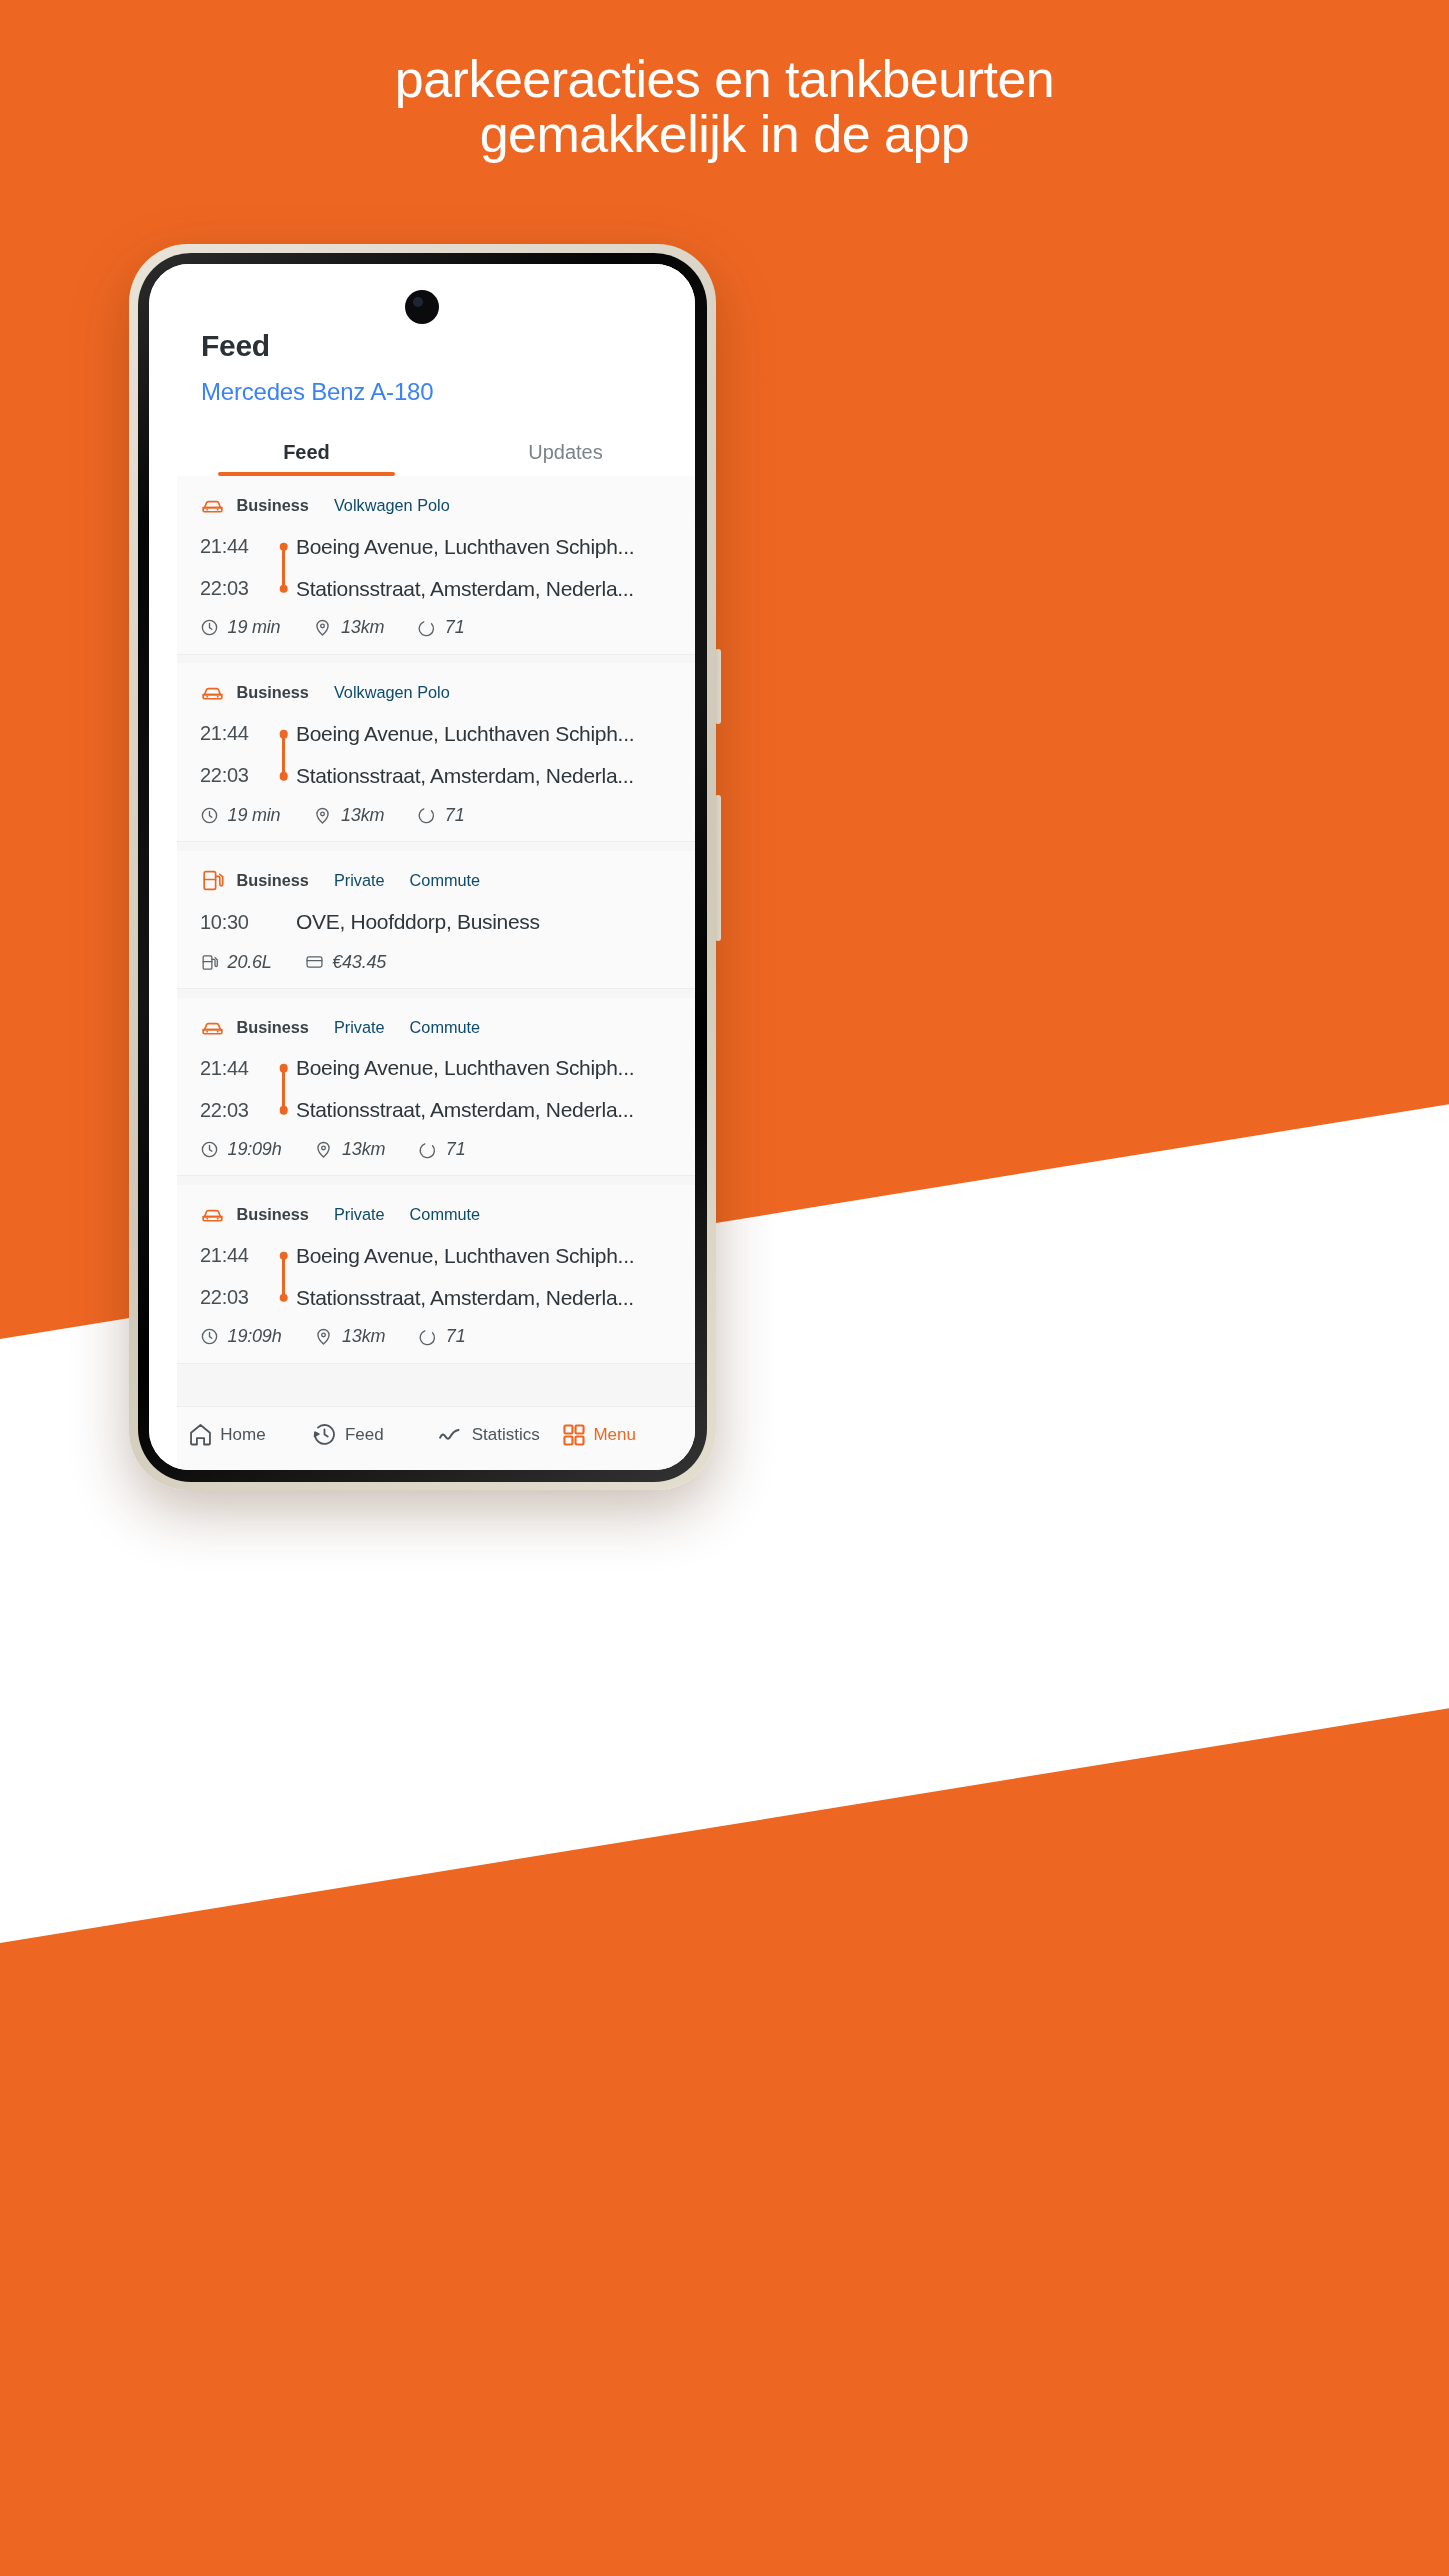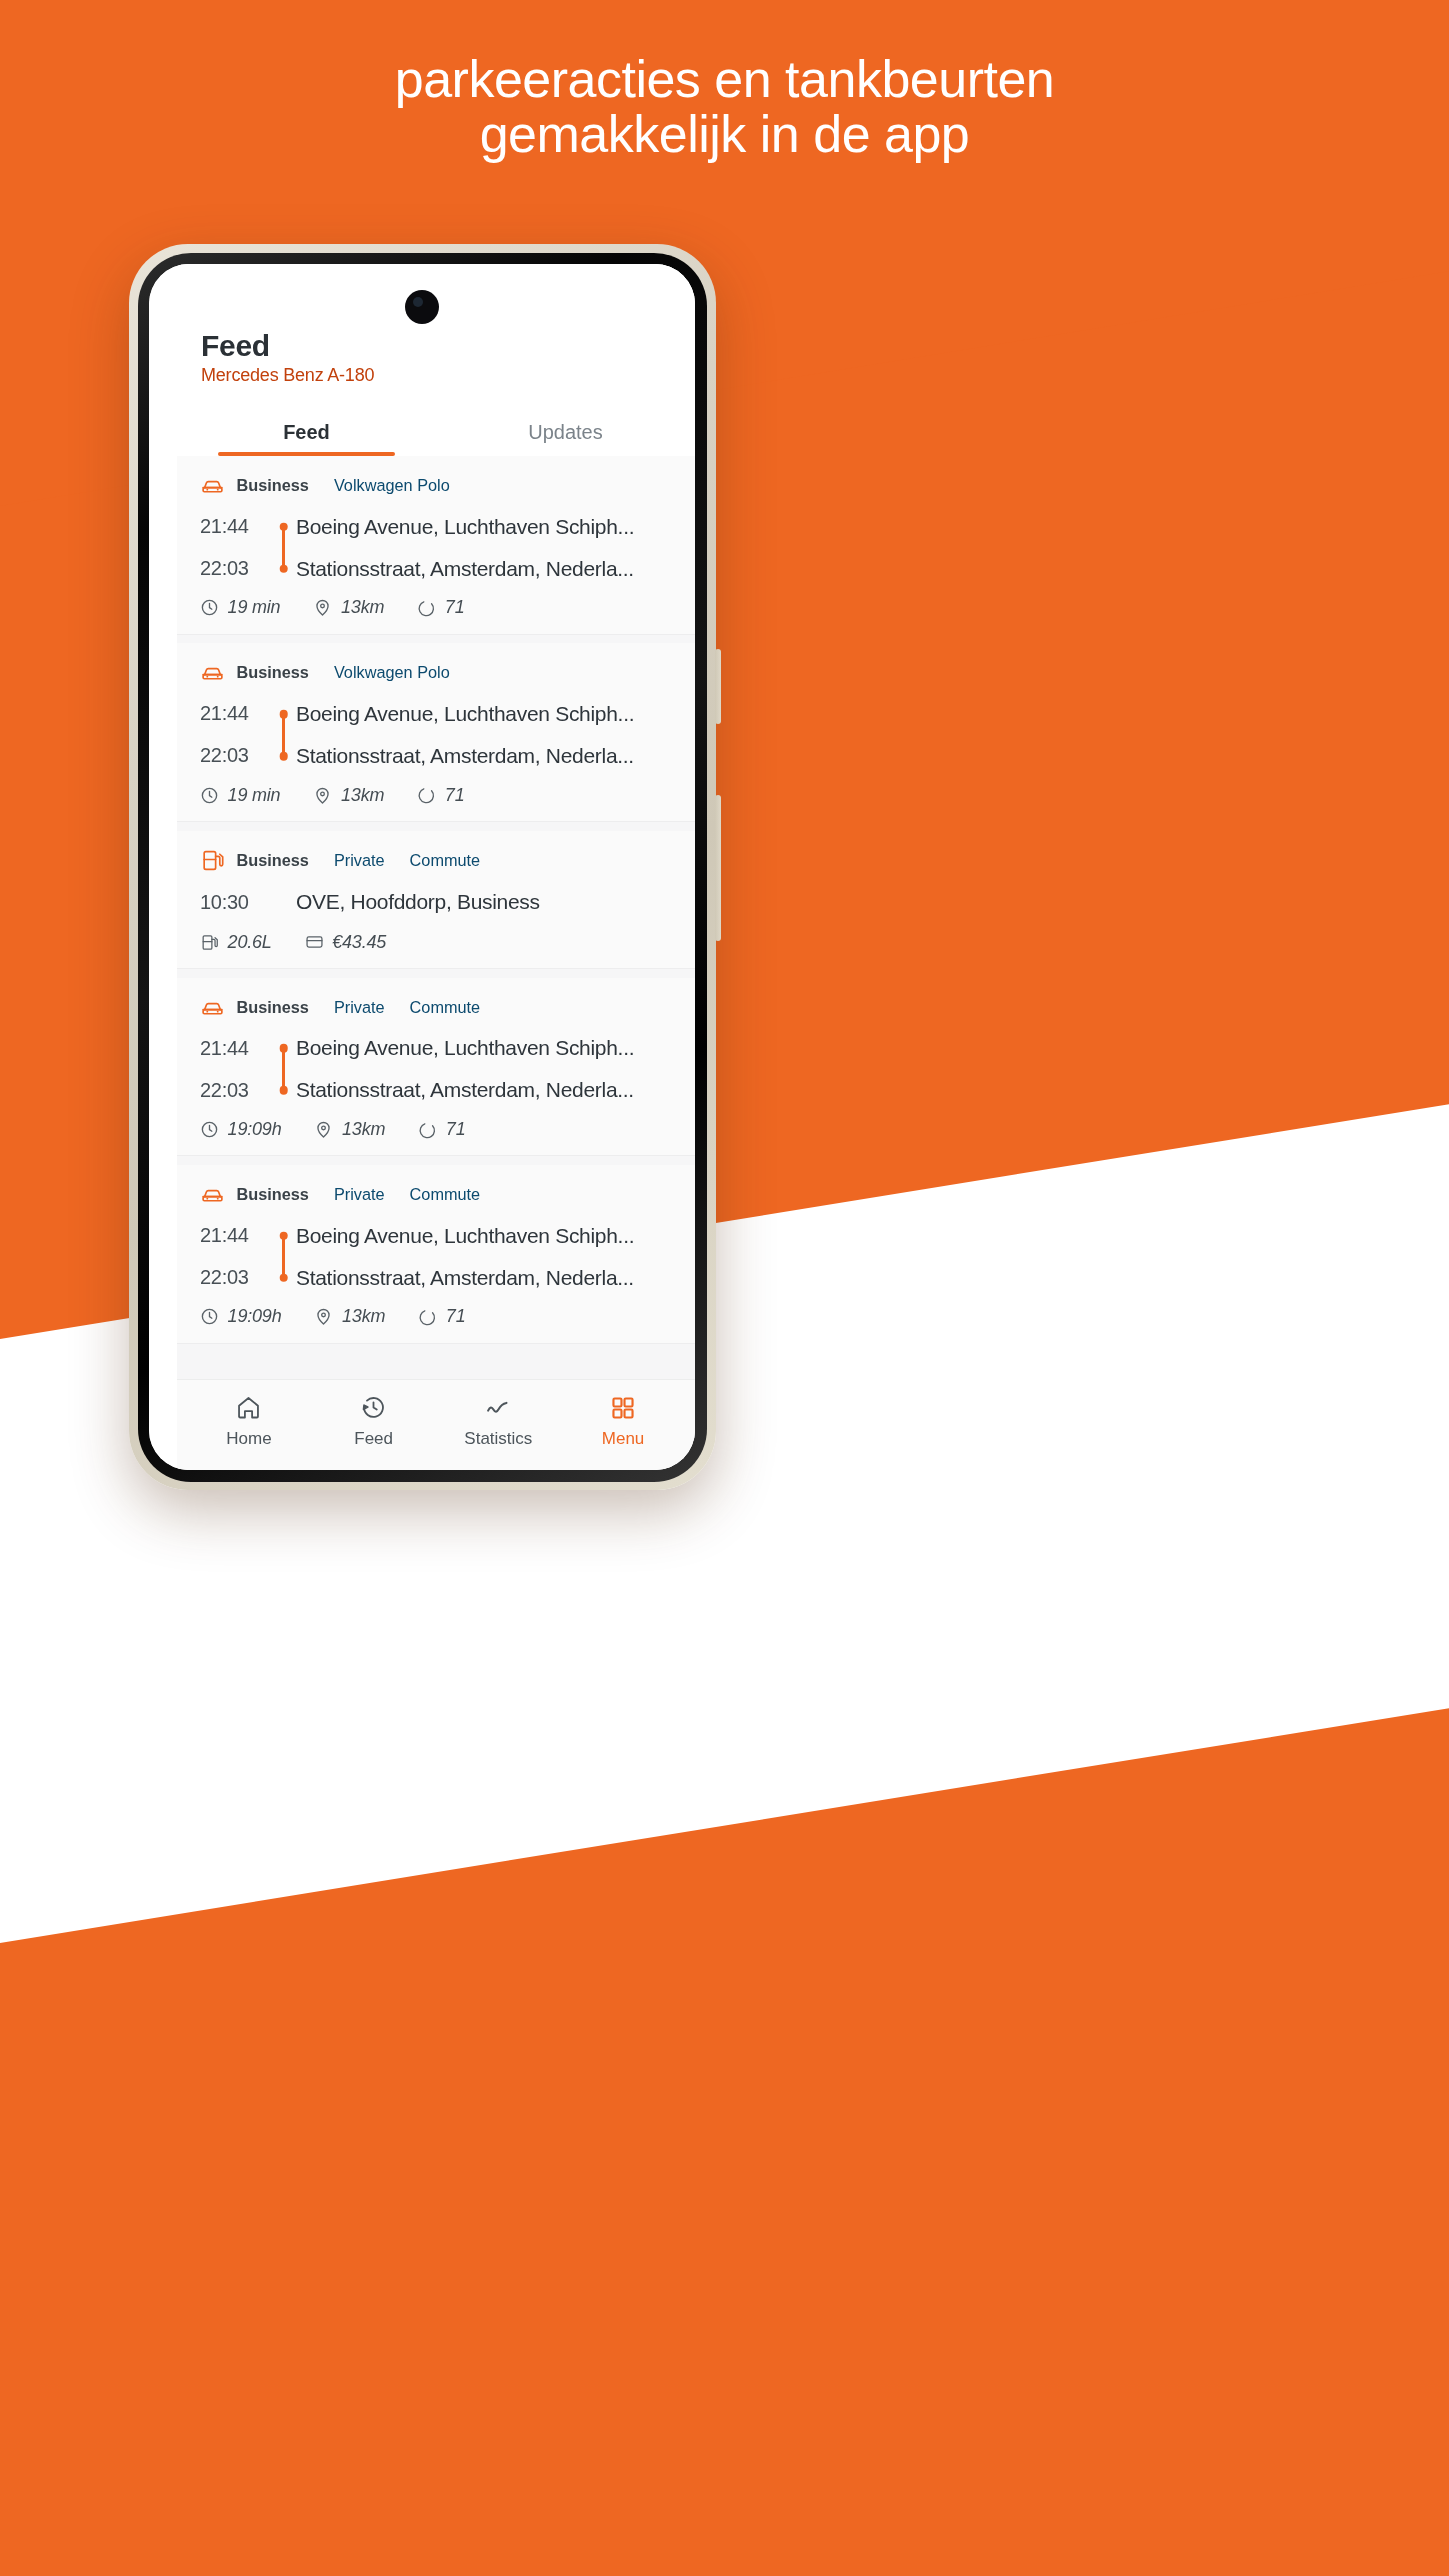--- a/index.html
+++ b/index.html
@@ -138,23 +138,23 @@
     padding-left: 28px;
   }
   .app-header { padding: 65px 24px 0 24px; background:#fff; }
   .app-title {
     font-size: 30px;
     font-weight: 700;
     color: #2b3136;
     letter-spacing: -0.3px;
   }
   .app-subtitle {
-    margin-top: 2px;
-    font-size: 18px;
-    color: #c2410c;
+    margin-top: 15px;
+    font-size: 24px;
+    color: #3b82f6;
     letter-spacing: -0.2px;
   }
 
   .tabs {
     display: flex;
     margin-top: 23px;
     background: #fff;
   }
   .tab {
     flex: 1;
@@ -274,21 +274,21 @@
   
   .bottom-nav {
     display: flex;
     background: #fafafa;
     border-top: 1px solid #eceded;
     padding: 13.4px 9.6px 21px 9.6px;
   }
   .nav-item {
     flex: 1;
     display: flex;
-    flex-direction: column;
+    flex-direction: row;
     align-items: center;
     gap: 6.7px;
   }
   .nav-ico { height: 29px; display:flex; align-items:center; justify-content:center; }
   .nav-ico svg { display:block; }
   .nav-label { font-size: 17px; color: #4d555b; }
   .nav-item.active .nav-label { color: #ee6722; }
 </style>
 </head>
 <body>

